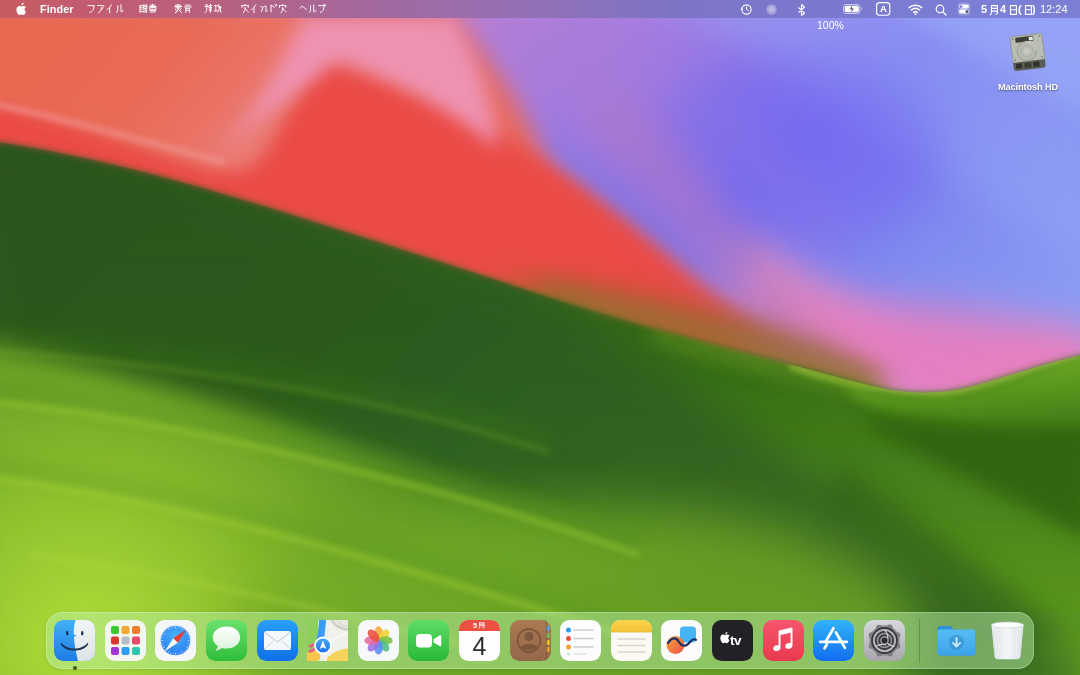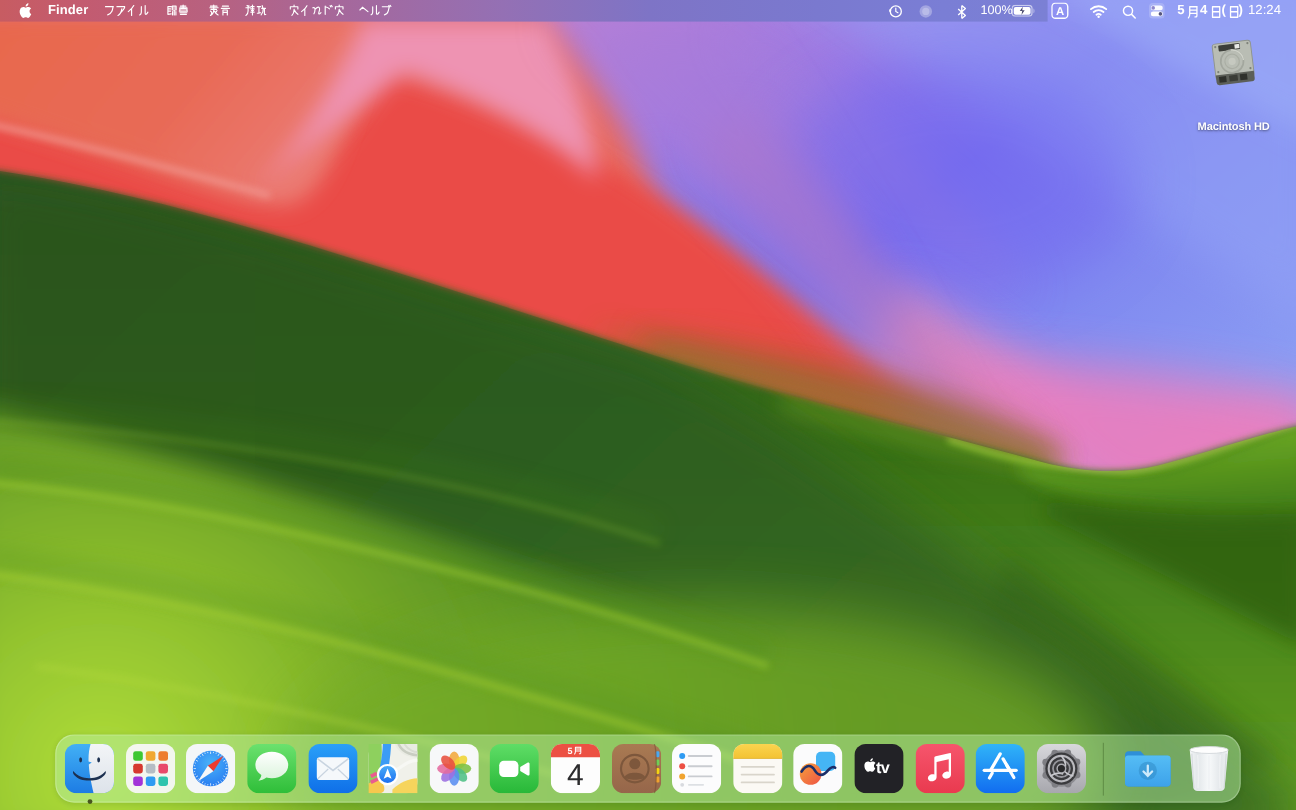--- a/index.html
+++ b/index.html
@@ -1,26 +1,26 @@
 <!DOCTYPE html>
 <html><head>
 <meta charset="utf-8">
 <style>
   * { margin:0; padding:0; box-sizing:border-box; }
   html,body { width:1080px; height:675px; overflow:hidden; }
   body { font-family:"Liberation Sans", sans-serif; position:relative; background:#7a7fd8; }
   #wall { position:absolute; left:0; top:0; width:1080px; height:675px; }
   
-  #menubar { position:absolute; left:0; top:0; width:873px; height:18px;
+  #menubar { position:absolute; left:0; top:0; width:1080px; height:18px;
     background:linear-gradient(90deg,#c75c62 0%,#c35b70 8%,#b8617f 20%,#a5689c 33%,#9470b4 48%,#7e74c6 62%,#7a79cf 78%,#7a7ed5 90%,#7b80d4 100%);
     display:flex; align-items:center; color:#ffffff; font-size:12px; }
   #menubar .l { display:flex; align-items:center; position:absolute; left:0; top:0; height:18px; }
   
   #hd { position:absolute; left:1003px; top:30px; width:50px; text-align:center; }
-  #hd .lbl { margin-top:19px; color:#fff; font-size:9.2px; font-weight:bold; text-shadow:0 1px 2px rgba(0,0,0,.5); letter-spacing:-0.1px; white-space:nowrap; margin-left:-5px; width:60px; }
+  #hd .lbl { margin-top:2px; color:#fff; font-size:9.2px; font-weight:bold; text-shadow:0 1px 2px rgba(0,0,0,.5); letter-spacing:-0.1px; white-space:nowrap; margin-left:-5px; width:60px; }
   
   #dock { position:absolute; left:46px; top:612px; width:988px; height:57px;
     border-radius:16px;
     background:rgba(185,240,170,0.48);
     box-shadow:inset 0 0 0 1px rgba(255,255,255,0.25), 0 1px 4px rgba(0,60,0,0.12);
     display:flex; align-items:center; padding-left:3.4px; }
   .dicon { width:41px; height:41px; margin:0 4.8px; position:relative; flex:0 0 auto; }
   .dicon svg { width:41px; height:41px; display:block; }
   #dock .sep { width:1px; height:44px; background:rgba(30,60,10,0.28); margin-left:10px; margin-right:11px; flex:0 0 auto; }
   .rundot { position:absolute; left:18.5px; top:45.5px; width:4px; height:4px; border-radius:2px; background:#47551e; }
@@ -250,21 +250,21 @@
       <path d="M6.5,3.8 V6.5 L8.3,7.6" stroke="#fff" stroke-width="1" fill="none" stroke-linecap="round"></path>
       <path d="M1.2,4.5 L0.8,6.8 L3,6.2" fill="#fff"></path>
     </svg>
     <svg width="13" height="13" viewBox="0 0 13 13" style="position:absolute;top:3px;left:765px">
       <circle cx="6.5" cy="6.5" r="5.2" fill="#ffffff" opacity="0.30"></circle>
       <circle cx="6.5" cy="6.5" r="3" fill="#ffffff" opacity="0.25"></circle>
     </svg>
     <svg width="9" height="12" viewBox="0 0 9 12" style="position:absolute;top:3px;left:797px;top:3.5px">
       <path d="M4.5,0.5 L7.5,3 L1.5,8.5 M4.5,11.5 L7.5,9 L1.5,3.5 M4.5,0.5 V11.5" stroke="#fff" stroke-width="1.1" fill="none" stroke-linejoin="round"></path>
     </svg>
-    <div style="position:absolute;left:817px;top:0;height:18px;display:flex;align-items:center;font-size:10.5px;color:#fff">100%</div>
+    <div style="position:absolute;left:817px;top:16px;height:18px;display:flex;align-items:center;font-size:10.5px;color:#fff">100%</div>
     <svg width="20" height="10" viewBox="0 0 20 10" style="position:absolute;top:3px;left:843px;top:4px">
       <rect x="0.5" y="0.5" width="16.5" height="9" rx="2.6" fill="none" stroke="#fff" stroke-opacity="0.6" stroke-width="1"></rect>
       <rect x="1.8" y="1.8" width="14" height="6.4" rx="1.6" fill="#fff"></rect>
       <path d="M18.3,3 C19.2,3.5 19.2,6.5 18.3,7 Z" fill="#fff" opacity="0.6"></path>
       <path d="M9.3,1.6 L6.8,5.2 H8.8 L8.2,8.4 L10.9,4.6 H8.9 Z" fill="#4a4a6e"></path>
     </svg>
     <svg width="15" height="14" viewBox="0 0 15 14" style="position:absolute;top:3px;left:876px;top:2px">
       <rect x="0.6" y="0.6" width="13.2" height="12.6" rx="3" fill="none" stroke="#fff" stroke-width="1.15"></rect>
       <text x="7.5" y="10.4" text-anchor="middle" font-family="Liberation Sans" font-size="9.5" font-weight="bold" fill="#fff">A</text>
     </svg>

